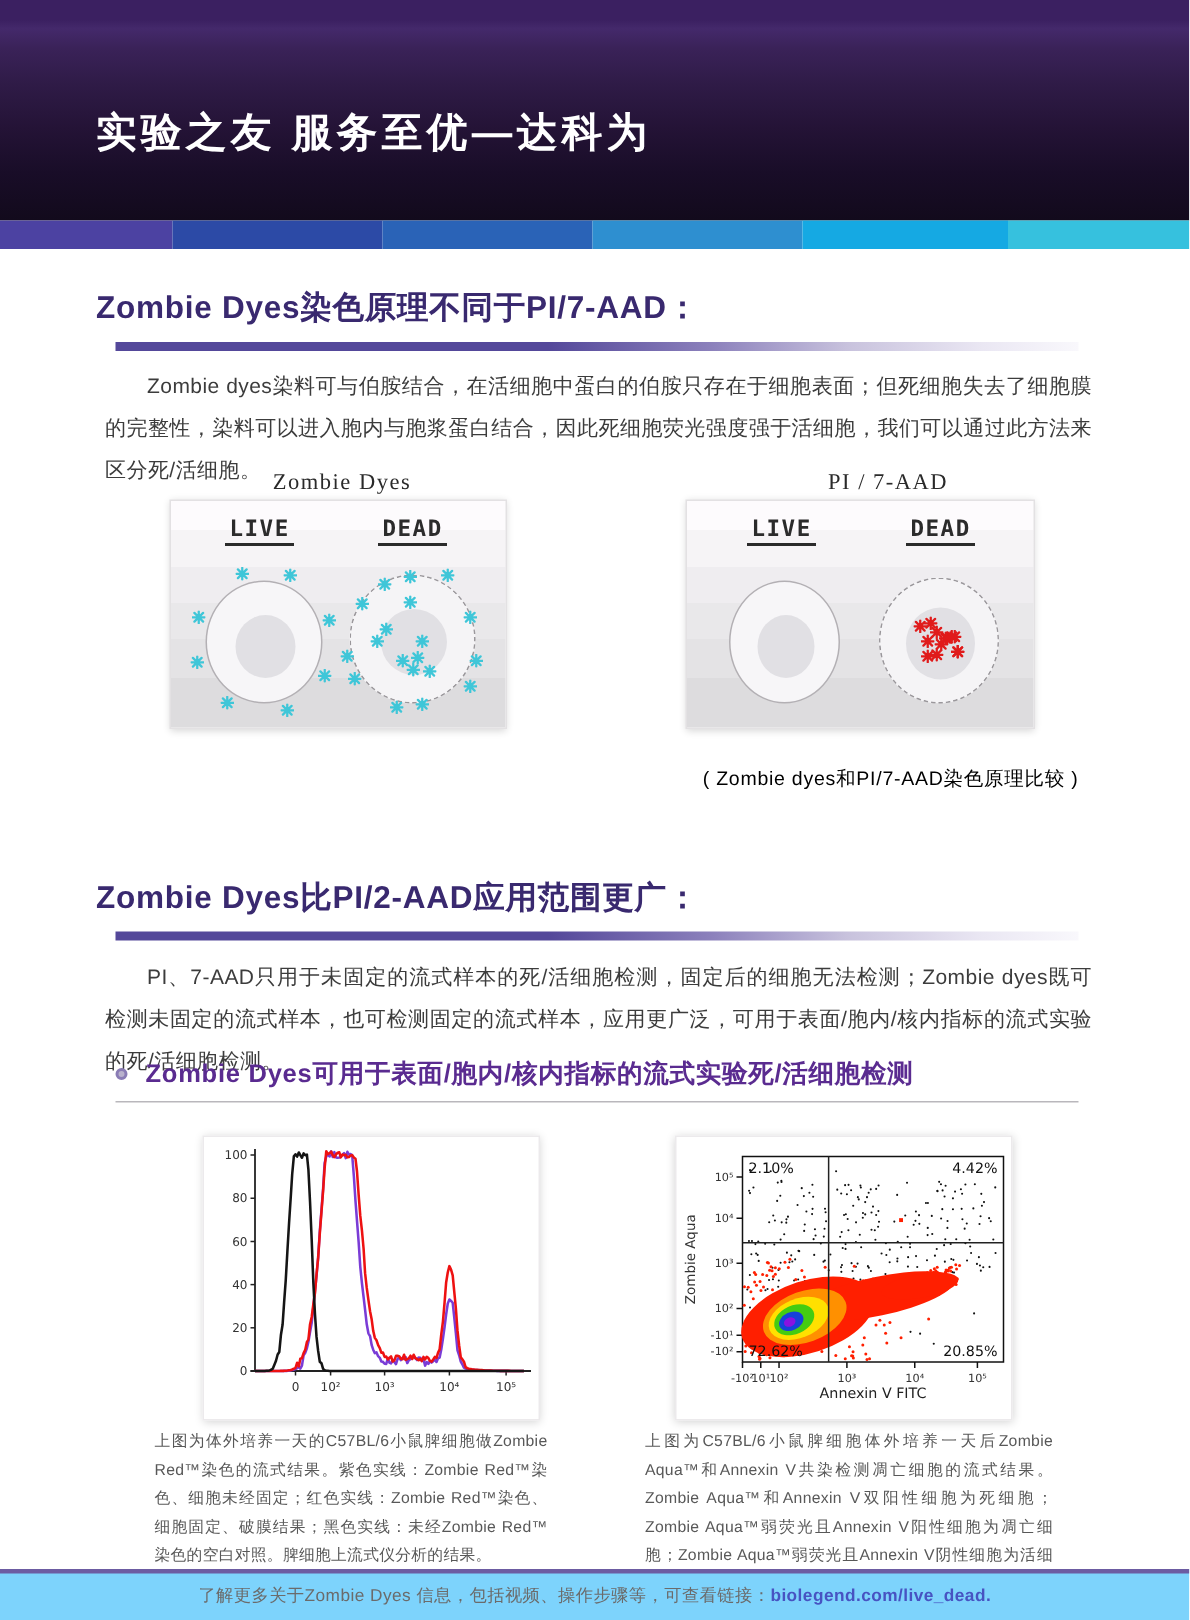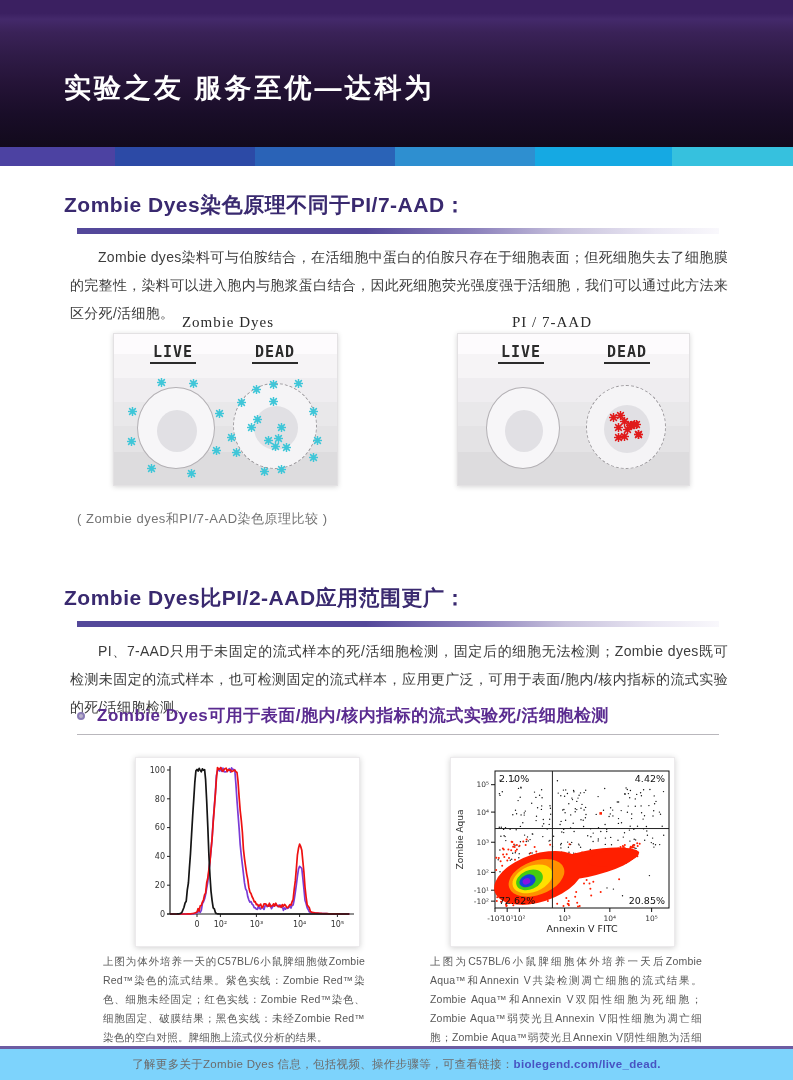--- a/index.html
+++ b/index.html
@@ -23,21 +23,21 @@
   
   .dg-title { position:absolute; font-family:"Liberation Serif","DejaVu Serif",serif; font-size:15px; color:#2a2a2a; letter-spacing:1px; }
   .dg-panel { position:absolute; width:225px; height:153px; border:1px solid #e3e1e3; box-shadow:0 1px 5px rgba(0,0,0,0.16);
               background:linear-gradient(180deg,#fdfbfd 0%,#fdfbfd 13%,#f6f4f6 13%,#f6f4f6 29%,#efedf0 29%,#efedf0 45%,#e9e8ea 45%,#e9e8ea 61%,#e4e3e5 61%,#e4e3e5 78%,#dddcde 78%,#dddcde 100%); }
   .cell-label { position:absolute; top:9px; font-family:"DejaVu Sans Mono","Liberation Mono",monospace; font-weight:bold; font-size:15px;
                 color:#2b2b2b; letter-spacing:1px; border-bottom:2px solid #2b2b2b; padding:0 3px 1px 3px; }
   .cell { position:absolute; border-radius:50%; background:#f7f6f8; border:1px solid #b3b0b4; }
   .cell.dead { border:1.5px dashed #9a979b; background:#f5f4f6; }
   .nuc { position:absolute; border-radius:50%; background:#e1e0e4; }
   .dye { position:absolute; }
-  .dg-caption { position:absolute; left:77px; width:642px; text-align:left; font-size:13px; color:#737373; letter-spacing:0.5px; }
+  .dg-caption { position:absolute; left:77px; width:642px; text-align:right; font-size:13px; color:#000000; letter-spacing:0.5px; }
 
   
   .subhead { position:absolute; left:77px; display:flex; align-items:center; }
   .bullet { width:8px; height:8px; border:2px solid #8a7cb5; background:#b9b2cc; border-radius:50%; margin-right:12px; }
   .subhead-text { color:#5a2b90; font-size:17px; font-weight:bold; letter-spacing:0.5px; }
   .subrule { position:absolute; left:77px; width:642px; height:1px; background:#b9b7bc; }
 
   
   .chart-panel { position:absolute; width:225px; height:190px; background:#fff; border:1px solid #eceaec; box-shadow:0 1px 6px rgba(0,0,0,0.18); }
   .fig-caption { position:absolute; font-size:10.5px; color:#585858; line-height:1.8; text-align:justify; letter-spacing:0.2px; }
@@ -62,21 +62,21 @@
       <div style="background: rgb(46, 143, 208); flex-grow: 140;"></div>
       <div style="background: rgb(21, 169, 227); flex-grow: 137;"></div>
       <div style="background: rgb(54, 193, 222); flex-grow: 121;"></div>
     </div>
 
   <h2 class="sec-title" style="top:191px;">Zombie Dyes染色原理不同于PI/7-AAD：</h2>
   <div class="sec-bar" style="top:228px;"></div>
   <p class="sec-para" style="top:243px;">Zombie dyes染料可与伯胺结合，在活细胞中蛋白的伯胺只存在于细胞表面；但死细胞失去了细胞膜的完整性，染料可以进入胞内与胞浆蛋白结合，因此死细胞荧光强度强于活细胞，我们可以通过此方法来区分死/活细胞。</p>
 
   <div class="dg-title" style="left:168px; top:314px; width:120px; text-align:center;">Zombie Dyes</div>
-  <div class="dg-title" style="left:512px; top:314px; width:120px; text-align:left;">PI / 7-AAD</div>
+  <div class="dg-title" style="left:512px; top:314px; width:120px; text-align:right;">PI / 7-AAD</div>
 
   <div class="dg-panel" id="panel-zombie" style="left:113px; top:333px;">
     <span class="cell-label" style="left:36px;">LIVE</span>
     <span class="cell-label" style="left:138px;">DEAD</span>
     <div class="cell" id="z-live" style="left:23px; top:53px; width:78px; height:82px;">
       <div class="nuc" style="left:19px; top:22px; width:40px; height:42px;"></div>
     </div>
     <div class="cell dead" id="z-dead" style="left:119px; top:49px; width:84px; height:86px;">
       <div class="nuc" style="left:20px; top:22px; width:44px; height:44px;"></div>
     </div>

